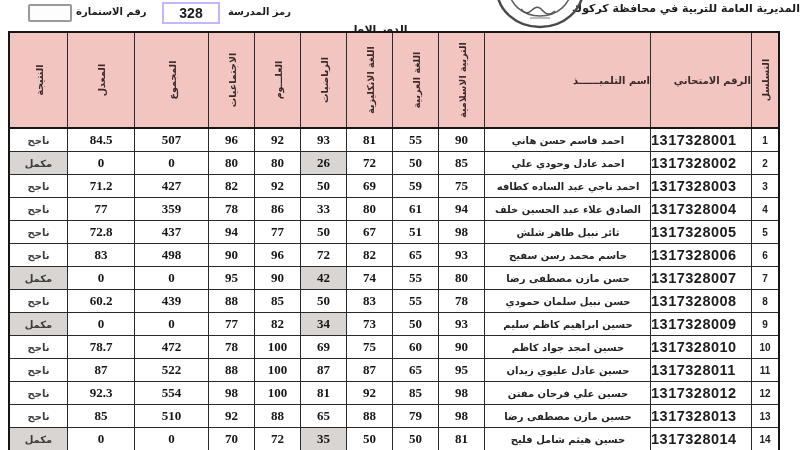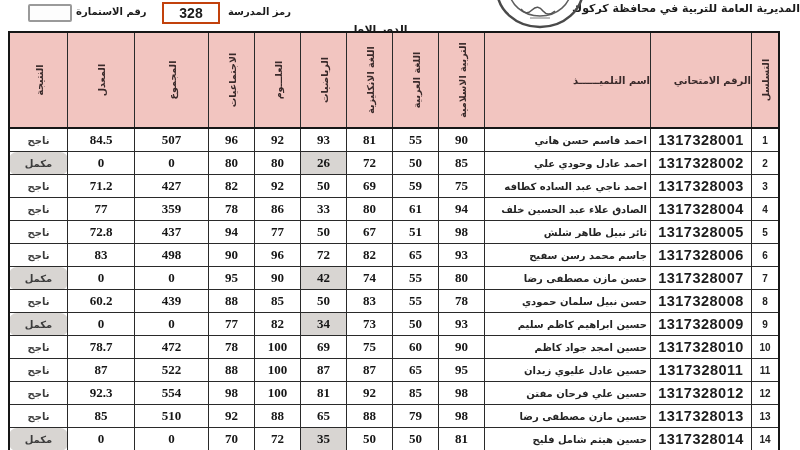--- a/index.html
+++ b/index.html
@@ -7,21 +7,21 @@
     position:relative;width:800px;height:450px;background:#ffffff;overflow:hidden;
     font-family:"DejaVu Sans",sans-serif;color:#1b1b1b;
   }
   
   .topbar{position:absolute;left:0;top:0;width:800px;height:31px;}
   .directorate-title{position:absolute;top:2px;right:0;font-size:11px;font-weight:bold;direction:rtl;white-space:nowrap;}
   .seal{position:absolute;top:0;left:494px;}
   .round-label{position:absolute;top:3px;left:348px;font-size:11px;font-weight:bold;direction:rtl;white-space:nowrap;margin-top:20px;}
   .school-code-label{position:absolute;top:6px;left:228px;font-size:10px;font-weight:bold;direction:rtl;white-space:nowrap;}
   .school-code-box{
-    position:absolute;top:2px;left:162px;width:54px;height:18px;border:2px solid #c2410c;background:#fff;
+    position:absolute;top:2px;left:162px;width:54px;height:18px;border:2px solid #c4b5fd;background:#fff;
     text-align:center;font-family:"Liberation Sans",sans-serif;font-weight:bold;font-size:14px;line-height:18px;
   }
   .form-number-label{position:absolute;top:6px;left:76px;font-size:10px;font-weight:bold;direction:rtl;white-space:nowrap;}
   .form-number-box{position:absolute;top:4px;left:28px;width:40px;height:14px;border:2px solid #9a9a9a;background:#fdfdfd;border-radius:2px;}
   
   table{
     position:absolute;left:8px;top:31px;border-collapse:collapse;table-layout:fixed;background:#fff;
     border:2px solid #161616;
   }
   th,td{border:1px solid var(--grid,#2a2a2a);padding:0;overflow:hidden;}
@@ -31,26 +31,26 @@
   
   .w-result{width:57px}.w-average{width:66px}.w-total{width:73px}
   .w-social,.w-science,.w-math,.w-english,.w-arabic,.w-islamic{width:45px}
   .w-name{width:158px}.w-exam_number{width:100px}.w-serial{width:26px}
   
   .vh{position:absolute;left:50%;top:50%;transform:translate(-50%,-50%) rotate(-90deg);
       white-space:nowrap;font-size:9.5px;font-weight:bold;direction:rtl;color:#3a2a2a;}
   .hh{position:absolute;left:0;right:0;top:50%;transform:translateY(-50%);
       text-align:right;font-size:10px;font-weight:bold;direction:rtl;color:#3a2a2a;}
   
-  .c-result{font-size:10px;font-weight:bold;direction:rtl;text-align:center;color:#3c3c3c;border-radius:8px;}
+  .c-result{font-size:10px;font-weight:bold;direction:rtl;text-align:center;color:#3c3c3c;}
   .c-average,.c-total,.c-social,.c-science,.c-math,.c-english,.c-arabic,.c-islamic{
     font-family:"Liberation Serif",serif;font-weight:bold;font-size:13px;text-align:center;color:#161616;
   }
-  .c-name{direction:rtl;text-align:right;font-size:10px;font-weight:bold;padding:0 3px 0 4px;white-space:nowrap;color:#242424;}
-  .c-exam_number{font-family:"Liberation Sans",sans-serif;font-weight:bold;font-size:14.5px;text-align:center;letter-spacing:.5px;color:#1d1d1d;}
+  .c-name{direction:rtl;text-align:center;font-size:10px;font-weight:bold;padding:0 3px 0 4px;white-space:nowrap;color:#242424;}
+  .c-exam_number{font-family:"Liberation Sans",sans-serif;font-weight:bold;font-size:14.5px;text-align:left;letter-spacing:.5px;color:#1d1d1d;}
   .c-serial{font-family:"Liberation Sans",sans-serif;font-size:10px;font-weight:bold;text-align:center;color:#222;}
 </style>
 </head>
 <body>
 
 <div class="page">
   <div class="topbar">
     <div class="directorate-title">المديرية العامة للتربية في محافظة كركوك</div>
     <svg class="seal" width="92" height="31" viewBox="0 0 92 31" aria-hidden="true">
       <ellipse cx="46" cy="-11" rx="43" ry="38" fill="none" stroke="#4a4a4a" stroke-width="2.5"></ellipse>

